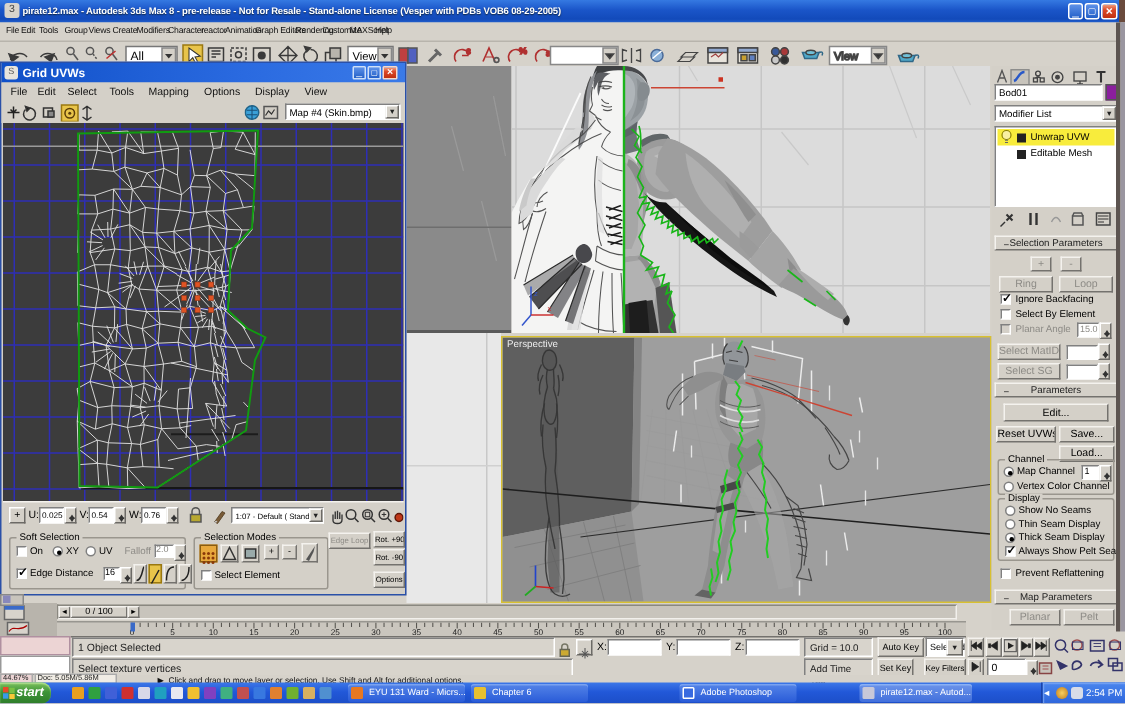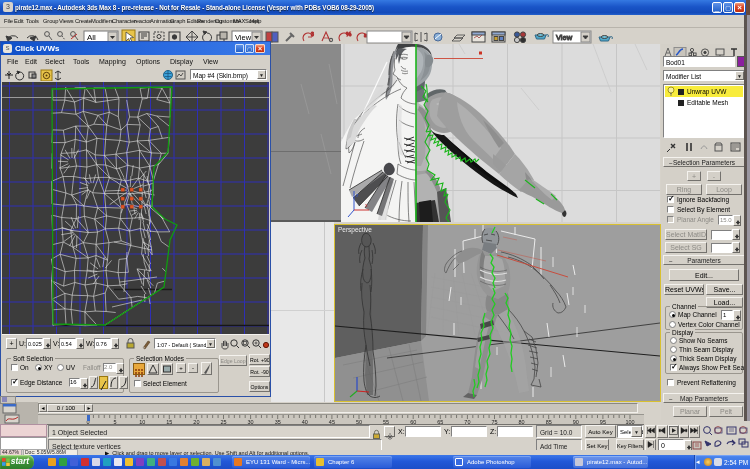--- a/index.html
+++ b/index.html
@@ -721,21 +721,21 @@
       <rect x="37" y="14" width="6" height="5"></rect>
           <rect x="40" y="17" width="6" height="5"></rect>
     </g>
   </svg>
 </div>
 
 <div class="abs" id="uvwdlg" style="left:0;top:41px;width:271px;height:356px;background:#D4D0C8;border:1px solid #2a50a8;">
 
   <div class="abs" style="left:0;top:0;width:269px;height:13px;background:linear-gradient(90deg,#1050c8,#2a6ae0 60%,#3a7ae8);color:#fff;">
     <div class="abs" style="left:2px;top:2px;width:9px;height:9px;background:#e8e4dc;border-radius:2px;font-size:6px;color:#555;text-align:center;line-height:9px;">S</div>
-    <div class="abs" style="left:14px;top:2px;font-size:8px;font-weight:bold;">Click UVWs</div>
+    <div class="abs" style="left:14px;top:2px;font-size:8px;font-weight:bold;">Grid UVWs</div>
     <div class="abs" style="left:234px;top:2px;width:9px;height:9px;background:linear-gradient(#5f92e8,#2360c8);border:1px solid #cfe0f8;border-radius:1px;color:#fff;font-size:7px;line-height:7px;text-align:center;">_</div>
     <div class="abs" style="left:244px;top:2px;width:9px;height:9px;background:linear-gradient(#5f92e8,#2360c8);border:1px solid #cfe0f8;border-radius:1px;color:#fff;font-size:5px;line-height:8px;text-align:center;">▢</div>
     <div class="abs" style="left:254px;top:2px;width:10px;height:9px;background:linear-gradient(#f0a080,#dc4828 40%,#c03010);border:1px solid #f8d8c8;border-radius:1px;color:#fff;font-size:7px;line-height:8px;text-align:center;font-weight:bold;">×</div>
   </div>
 
   <div class="abs" style="left:0;top:13px;width:269px;height:13px;background:#D4D0C8;font-size:7px;color:#111;">
     <span style="position:absolute;top:3px;left:6px;">File</span>
     <span style="position:absolute;top:3px;left:24px;">Edit</span>
     <span style="position:absolute;top:3px;left:44px;">Select</span>
     <span style="position:absolute;top:3px;left:72px;">Tools</span>

